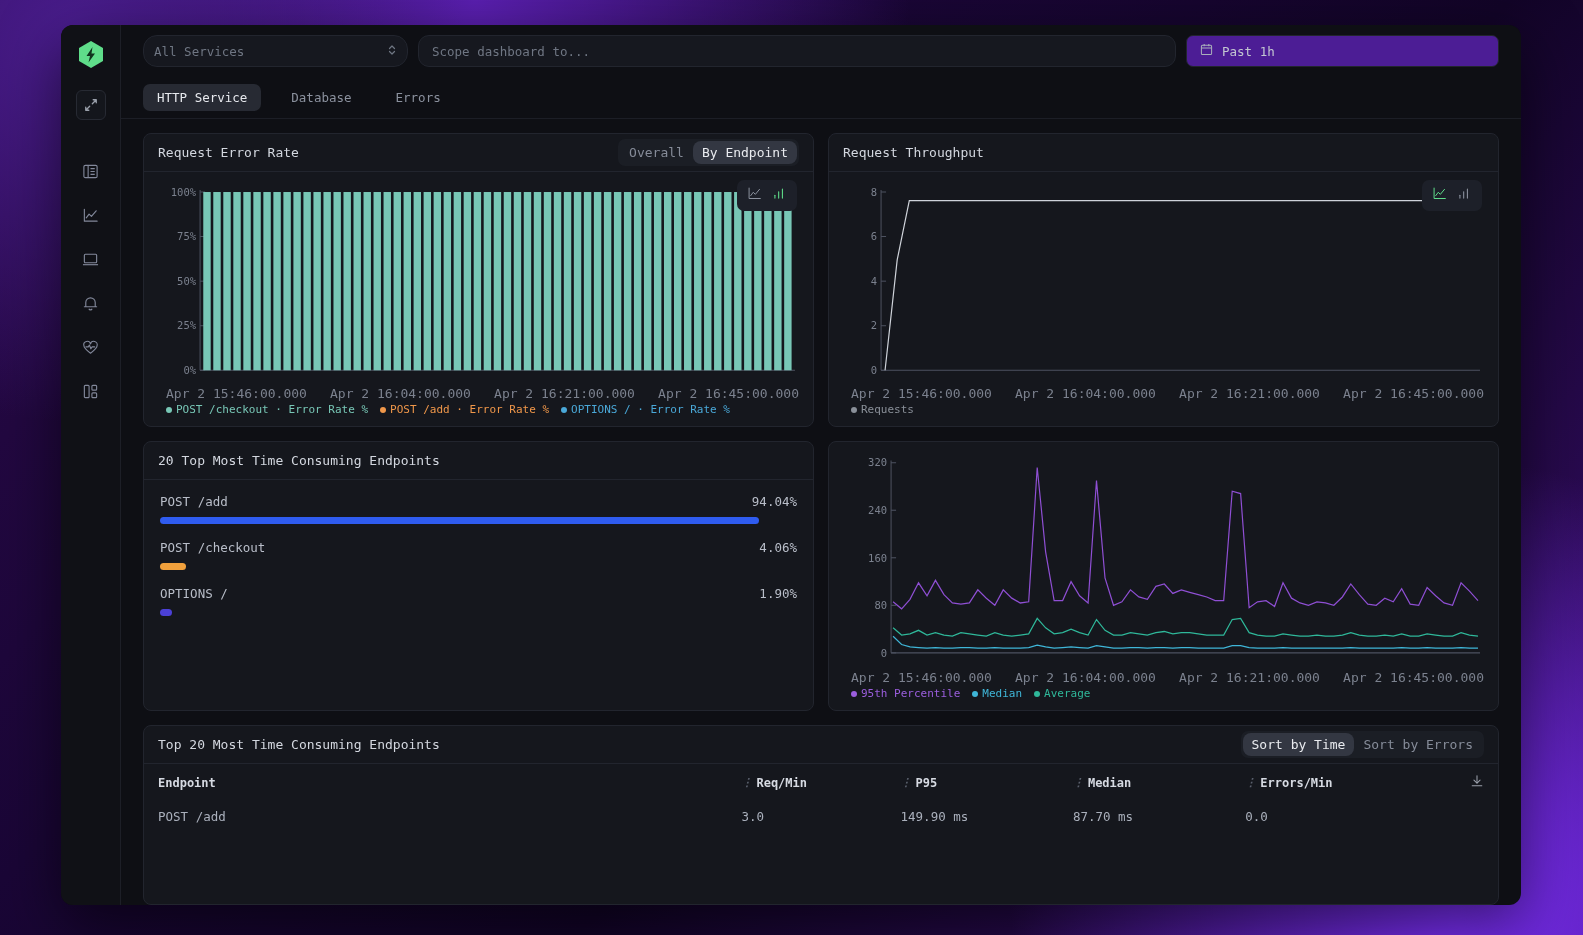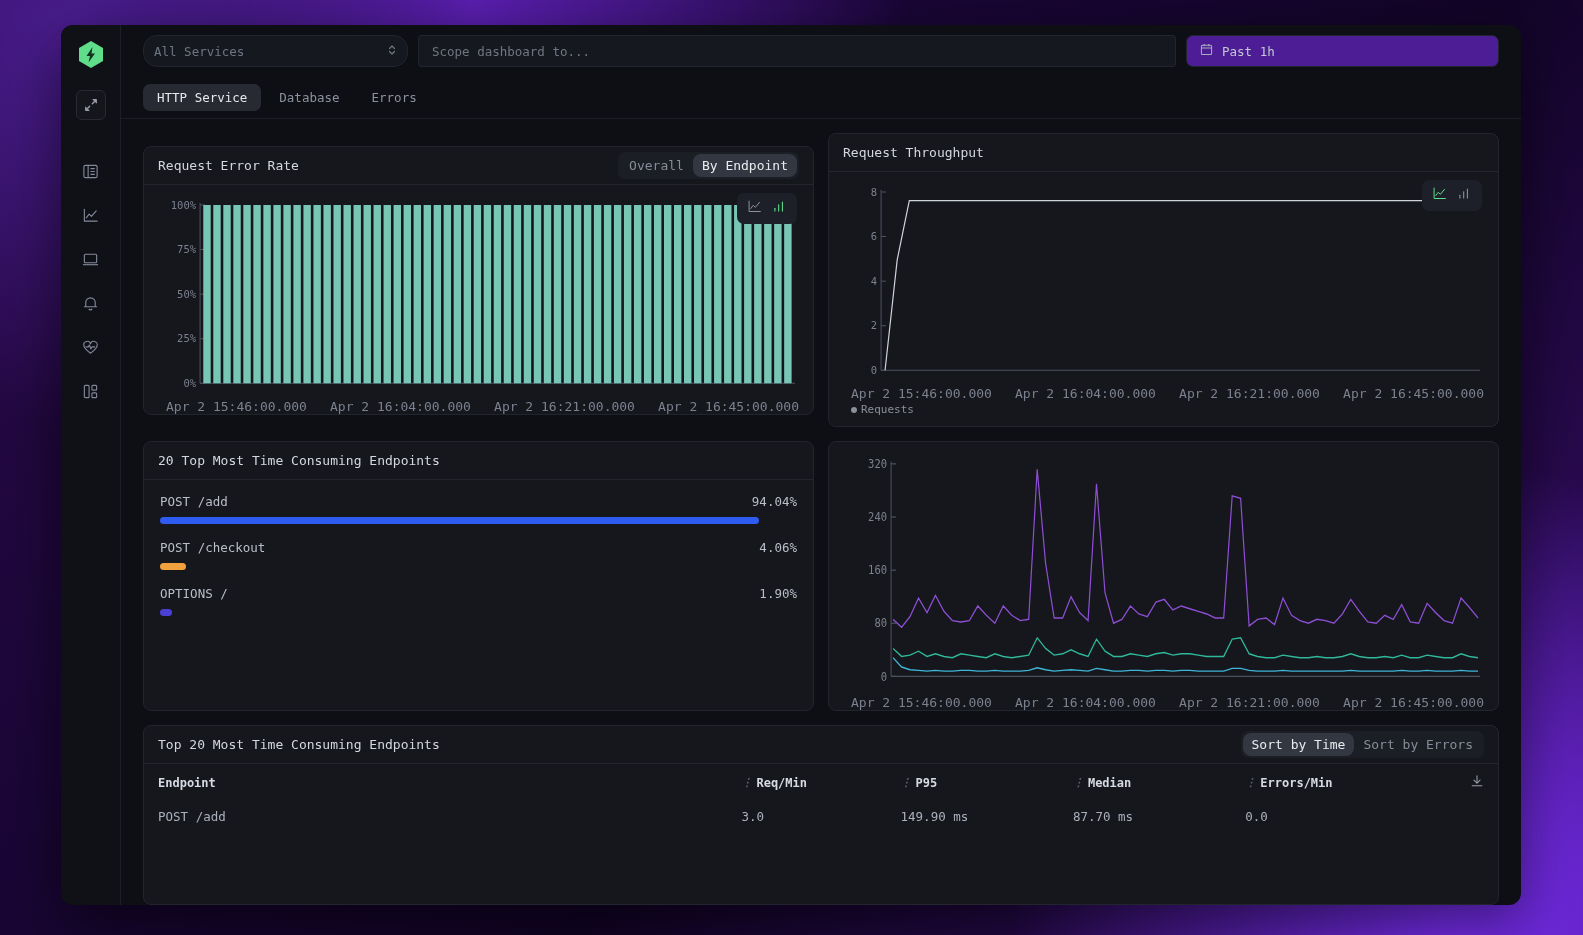--- a/index.html
+++ b/index.html
@@ -71,40 +71,40 @@
     border-radius: 14px;
     display: flex; align-items: center;
     padding: 0 10px;
     color: #6f7683; font-size: 12.5px;
     justify-content: space-between;
   }
   .scope-input {
     flex: 1; height: 32px;
     background: #16181f;
     border: 1px solid #22252e;
-    border-radius: 3px;
+    border-radius: 11px;
     color: #6f7683; font-size: 12.5px;
     padding: 0 13px;
     font-family: inherit;
     outline: none;
   }
   .scope-input::placeholder { color: #6f7683; }
   .time-box {
     width: 313px; height: 32px;
     background: #4c1d95;
     border: 1px solid #22252e;
     border-radius: 7px;
     display: flex; align-items: center; gap: 9px;
     padding: 0 13px;
     color: #c3c7d1; font-size: 12.5px;
   }
 
   .tabsbar {
     height: 42px;
-    display: flex; align-items: center; gap: 4px;
+    display: flex; align-items: center; gap: 16px;
     padding: 0 22px;
     border-bottom: 1px solid #1c1e26;
     flex: none;
   }
   .tab {
     padding: 6px 14px;
     border-radius: 7px;
     font-size: 12.5px;
     color: #8b919e;
   }
@@ -288,21 +288,21 @@
     </div>
 
     <div class="tabsbar">
       <div class="tab active">HTTP Service</div>
       <div class="tab">Database</div>
       <div class="tab">Errors</div>
     </div>
 
     <div class="content">
 
-      <div class="row" style="height:300px;align-items:center;">
+      <div class="row" style="height:300px;">
 
         <div class="panel" style="flex:1;">
           <div class="panel-head">
             <div class="panel-title">Request Error Rate</div>
             <div class="seg">
               <span>Overall</span>
               <span class="on">By Endpoint</span>
             </div>
           </div>
           <div class="chart-area">
@@ -398,20 +398,34 @@
                 </svg>
               </span>
             </div>
           </div>
           <div class="xaxis-row">
             <span>Apr 2 15:46:00.000</span>
             <span>Apr 2 16:04:00.000</span>
             <span>Apr 2 16:21:00.000</span>
             <span>Apr 2 16:45:00.000</span>
           </div>
+          <div class="legend">
+            <span class="item">
+              <i class="dot" style="background:#78c7b6"></i>
+              <b style="font-weight:normal;color:#78c7b6">POST /checkout · Error Rate %</b>
+            </span>
+            <span class="item">
+              <i class="dot" style="background:#f0974a"></i>
+              <b style="font-weight:normal;color:#f0974a">POST /add · Error Rate %</b>
+            </span>
+            <span class="item">
+              <i class="dot" style="background:#4aa8d8"></i>
+              <b style="font-weight:normal;color:#4aa8d8">OPTIONS / · Error Rate %</b>
+            </span>
+          </div>
         </div>
 
         <div class="panel" style="flex:1;">
           <div class="panel-head">
             <div class="panel-title">Request Throughput</div>
           </div>
           <div class="chart-area">
             <svg class="chart-svg" viewBox="0 0 640 200" preserveAspectRatio="none">
               <g id="tp-y">
                   <text x="34" y="191.5" text-anchor="end" class="axis-label">0</text>
@@ -511,20 +525,34 @@
               <path id="lt-p95" fill="none" stroke="#8f4fd4" stroke-width="1.2" d="M50.0 140.2 L58.5 146.8 L66.9 137.9 L75.4 122.4 L83.9 134.6 L92.3 120.1 L100.8 133.5 L109.2 141.3 L117.7 142.4 L126.2 141.3 L134.6 129.0 L143.1 136.8 L151.6 143.5 L160.0 129.0 L168.5 136.8 L177.0 141.3 L185.4 140.2 L193.9 14.5 L202.3 93.4 L210.8 139.1 L219.3 139.1 L227.7 121.3 L236.2 134.6 L244.7 141.3 L253.1 26.7 L261.6 117.9 L270.1 143.5 L278.5 140.2 L287.0 129.0 L295.4 135.7 L303.9 137.9 L312.4 125.7 L320.8 123.5 L329.3 132.4 L337.8 129.0 L346.2 131.3 L354.7 133.5 L363.2 135.7 L371.6 139.1 L380.1 139.1 L388.6 36.7 L397.0 38.9 L405.5 145.7 L413.9 140.2 L422.4 139.1 L430.9 144.6 L439.3 122.4 L447.8 136.8 L456.3 141.3 L464.7 143.5 L473.2 140.2 L481.7 141.3 L490.1 143.5 L498.6 135.7 L507.0 123.5 L515.5 133.5 L524.0 142.4 L532.4 143.5 L540.9 136.8 L549.4 140.2 L557.8 127.9 L566.3 142.4 L574.8 143.5 L583.2 126.8 L591.7 134.6 L600.1 141.3 L608.6 143.5 L617.1 122.4 L625.5 130.2 L634.0 139.1 "></path>
               <path id="lt-avg" fill="none" stroke="#2fb89a" stroke-width="1.2" d="M50.0 164.6 L58.5 171.3 L66.9 170.2 L75.4 166.9 L83.9 171.3 L92.3 169.1 L100.8 171.3 L109.2 172.4 L117.7 169.1 L126.2 170.2 L134.6 171.3 L143.1 172.4 L151.6 169.1 L160.0 171.3 L168.5 172.4 L177.0 171.3 L185.4 170.2 L193.9 155.7 L202.3 164.6 L210.8 170.2 L219.3 169.1 L227.7 165.8 L236.2 169.1 L244.7 171.3 L253.1 156.8 L261.6 166.9 L270.1 171.3 L278.5 171.3 L287.0 169.1 L295.4 170.2 L303.9 171.3 L312.4 169.1 L320.8 168.0 L329.3 170.2 L337.8 169.1 L346.2 169.1 L354.7 170.2 L363.2 171.3 L371.6 171.3 L380.1 171.3 L388.6 156.8 L397.0 155.7 L405.5 169.1 L413.9 171.3 L422.4 172.4 L430.9 172.4 L439.3 170.2 L447.8 171.3 L456.3 172.4 L464.7 172.4 L473.2 171.3 L481.7 172.4 L490.1 172.4 L498.6 171.3 L507.0 169.1 L515.5 171.3 L524.0 172.4 L532.4 172.4 L540.9 171.3 L549.4 172.4 L557.8 170.2 L566.3 172.4 L574.8 172.4 L583.2 170.2 L591.7 171.3 L600.1 172.4 L608.6 172.4 L617.1 169.1 L625.5 171.3 L634.0 172.4 "></path>
               <path id="lt-med" fill="none" stroke="#3fb6d8" stroke-width="1.2" d="M50.0 172.4 L58.5 180.2 L66.9 182.4 L75.4 183.0 L83.9 183.6 L92.3 183.0 L100.8 183.6 L109.2 183.6 L117.7 183.0 L126.2 183.0 L134.6 183.6 L143.1 183.6 L151.6 183.0 L160.0 183.6 L168.5 183.6 L177.0 183.6 L185.4 183.0 L193.9 180.8 L202.3 182.4 L210.8 183.6 L219.3 183.0 L227.7 182.4 L236.2 183.0 L244.7 183.6 L253.1 181.3 L261.6 182.4 L270.1 183.6 L278.5 183.6 L287.0 183.0 L295.4 183.0 L303.9 183.6 L312.4 183.0 L320.8 183.0 L329.3 183.6 L337.8 183.0 L346.2 183.0 L354.7 183.6 L363.2 183.6 L371.6 183.6 L380.1 183.6 L388.6 181.3 L397.0 181.3 L405.5 183.0 L413.9 183.6 L422.4 183.6 L430.9 183.6 L439.3 183.0 L447.8 183.6 L456.3 183.6 L464.7 183.6 L473.2 183.6 L481.7 183.6 L490.1 183.6 L498.6 183.6 L507.0 183.0 L515.5 183.6 L524.0 183.6 L532.4 183.6 L540.9 183.6 L549.4 183.6 L557.8 183.0 L566.3 183.6 L574.8 183.6 L583.2 183.0 L591.7 183.6 L600.1 183.6 L608.6 183.6 L617.1 183.0 L625.5 183.6 L634.0 183.6 "></path>
             </svg>
           </div>
           <div class="xaxis-row">
             <span>Apr 2 15:46:00.000</span>
             <span>Apr 2 16:04:00.000</span>
             <span>Apr 2 16:21:00.000</span>
             <span>Apr 2 16:45:00.000</span>
+          </div>
+          <div class="legend">
+            <span class="item">
+              <i class="dot" style="background:#9b5ede"></i>
+              <b style="font-weight:normal;color:#9b5ede">95th Percentile</b>
+            </span>
+            <span class="item">
+              <i class="dot" style="background:#3fb6d8"></i>
+              <b style="font-weight:normal;color:#3fb6d8">Median</b>
+            </span>
+            <span class="item">
+              <i class="dot" style="background:#2fb89a"></i>
+              <b style="font-weight:normal;color:#2fb89a">Average</b>
+            </span>
           </div>
         </div>
       </div>
 
       <div class="panel" style="height:200px;">
         <div class="panel-head">
           <div class="panel-title">Top 20 Most Time Consuming Endpoints</div>
           <div class="seg">
             <span class="on">Sort by Time</span>
             <span>Sort by Errors</span>

